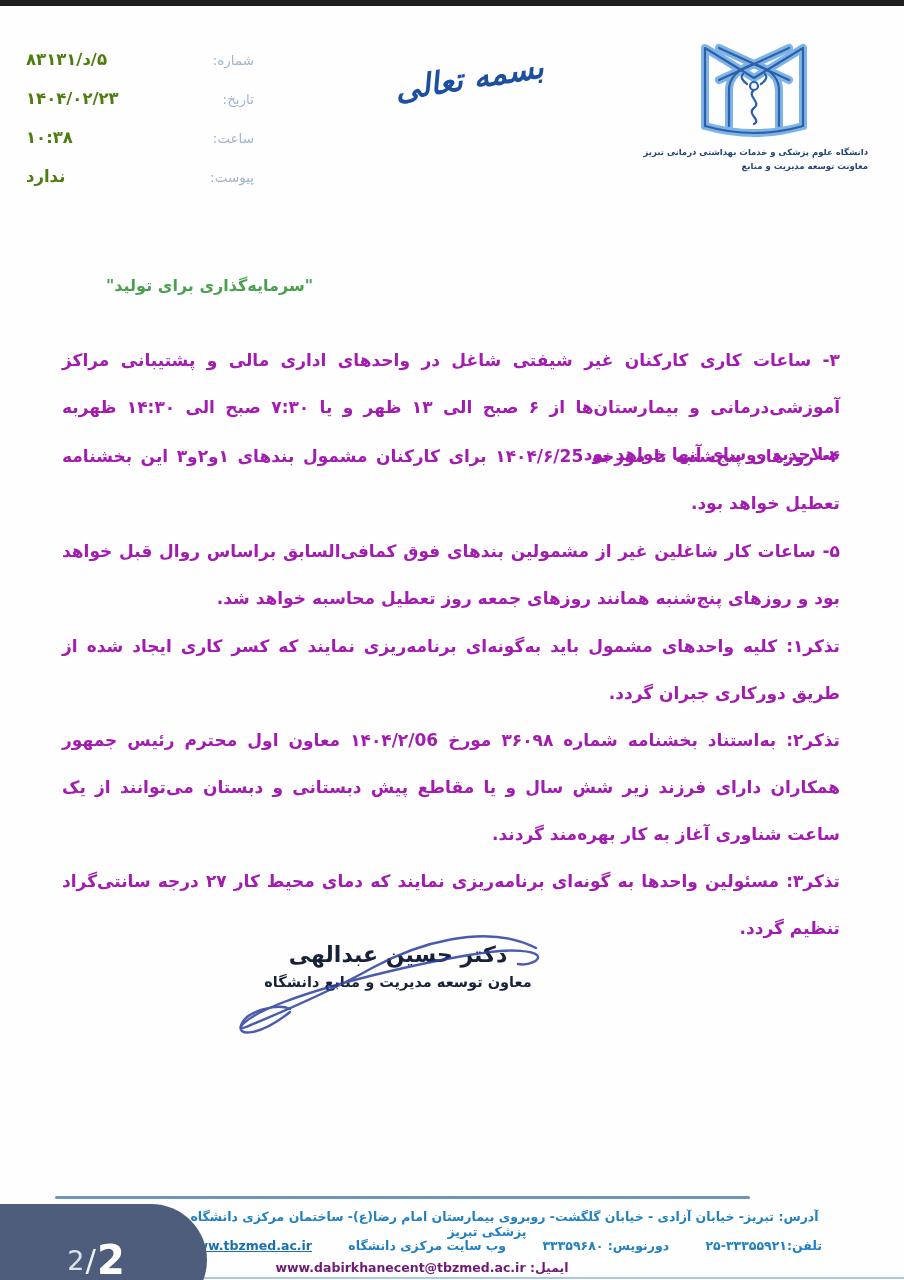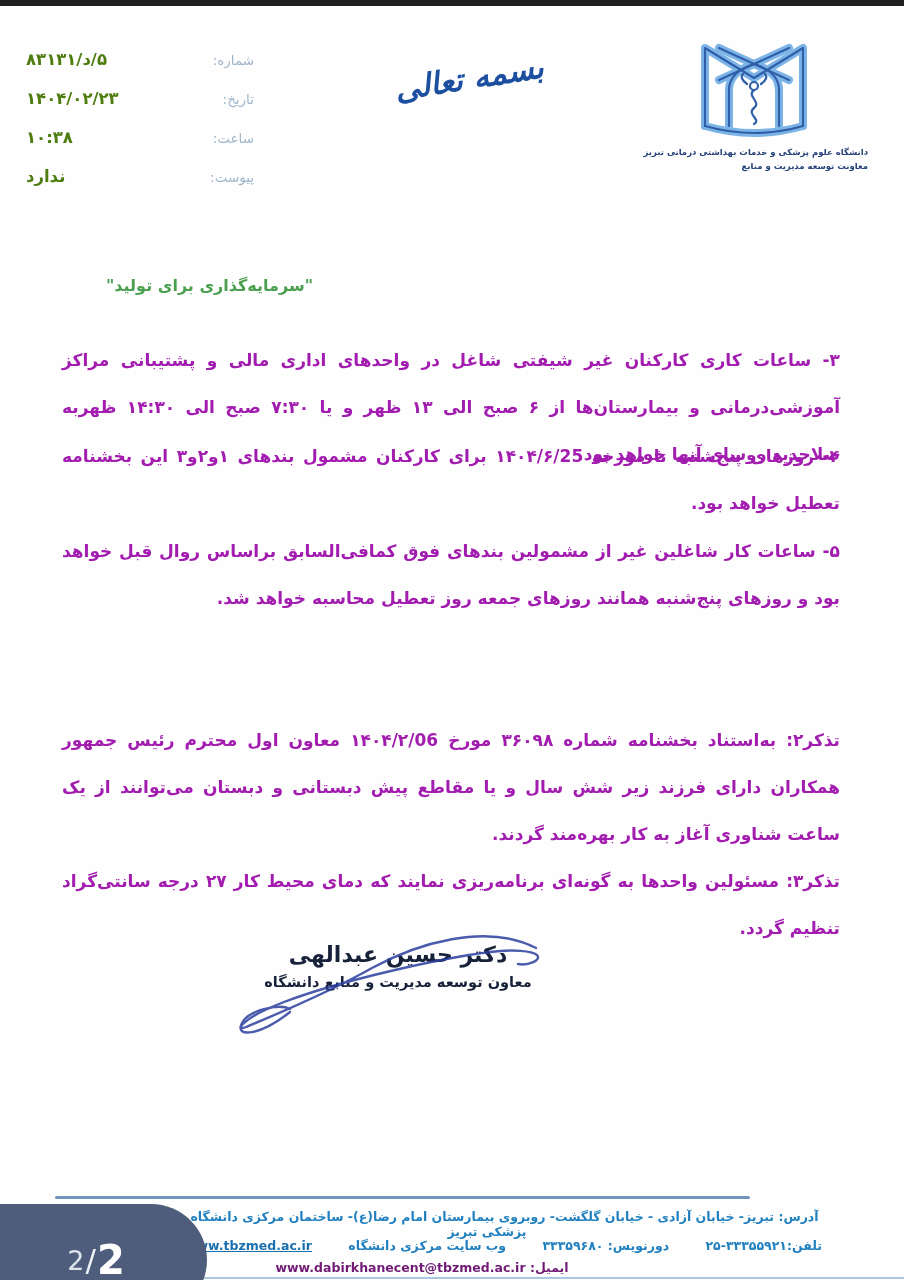--- a/index.html
+++ b/index.html
@@ -109,20 +109,21 @@
     </svg>
     <div class="logo-caption">دانشگاه علوم پزشکی و خدمات بهداشتی درمانی تبریز</div>
     <div class="logo-caption">معاونت توسعه مدیریت و منابع</div>
   </div>
 
   <div class="slogan">"سرمایه‌گذاری برای تولید"</div>
 
   <div id="p3" class="para">۳- ساعات کاری کارکنان غیر شیفتی شاغل در واحدهای اداری مالی و پشتیبانی مراکز آموزشی‌درمانی و بیمارستان‌ها از ۶ صبح الی ۱۳ ظهر و یا ۷:۳۰ صبح الی ۱۴:۳۰ ظهربه صلاحدید روسای آنها خواهد بود.</div>
   <div id="p4" class="para">۴- روزهای پنج‌شنبه تا مورخه ۱۴۰۴/۶/25 برای کارکنان مشمول بندهای ۱و۲و۳ این بخشنامه تعطیل خواهد بود.</div>
   <div id="p5" class="para">۵- ساعات کار شاغلین غیر از مشمولین بندهای فوق کمافی‌السابق براساس روال قبل خواهد بود و روزهای پنج‌شنبه همانند روزهای جمعه روز تعطیل محاسبه خواهد شد.</div>
+  <div id="t1" class="para">تذکر۱: کلیه واحدهای مشمول باید به‌گونه‌ای برنامه‌ریزی نمایند که کسر کاری ایجاد شده از طریق دورکاری جبران گردد.</div>
   <div id="t2" class="para">تذکر۲: به‌استناد بخشنامه شماره ۳۶۰۹۸ مورخ ۱۴۰۴/۲/06 معاون اول محترم رئیس جمهور همکاران دارای فرزند زیر شش سال و یا مقاطع پیش دبستانی و دبستان می‌توانند از یک ساعت شناوری آغاز به کار بهره‌مند گردند.</div>
   <div id="t3" class="para">تذکر۳: مسئولین واحدها به گونه‌ای برنامه‌ریزی نمایند که دمای محیط کار ۲۷ درجه سانتی‌گراد تنظیم گردد.</div>
 
   <div class="sign">
     <div class="sign-name">دکتر حسین عبدالهی</div>
     <div class="sign-title">معاون توسعه مدیریت و منابع دانشگاه</div>
   </div>
   <svg class="scrawl" width="336" height="112" viewBox="0 0 336 112" aria-hidden="true">
     <g stroke="#2b3f9f" stroke-width="2.4" fill="none" opacity="0.85" stroke-linecap="round">
       <path d="M308 20 C 258 -6, 188 16, 144 40 C 98 66, 30 94, 18 99 C 6 104, 14 90, 56 74 C 114 52, 214 30, 262 24 C 286 21, 304 23, 309 27 C 314 32, 300 38, 290 36"></path>

